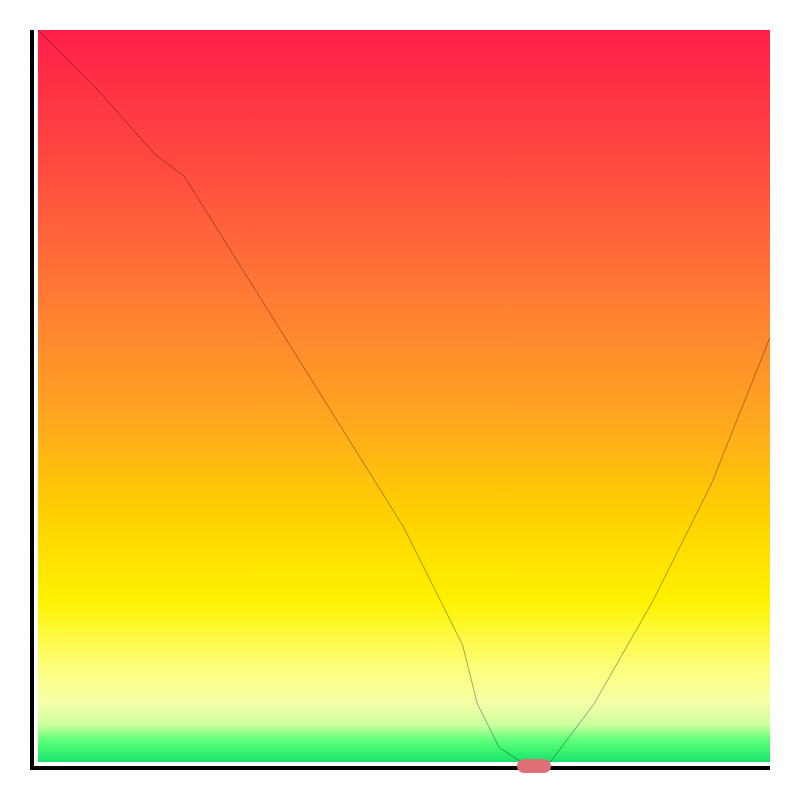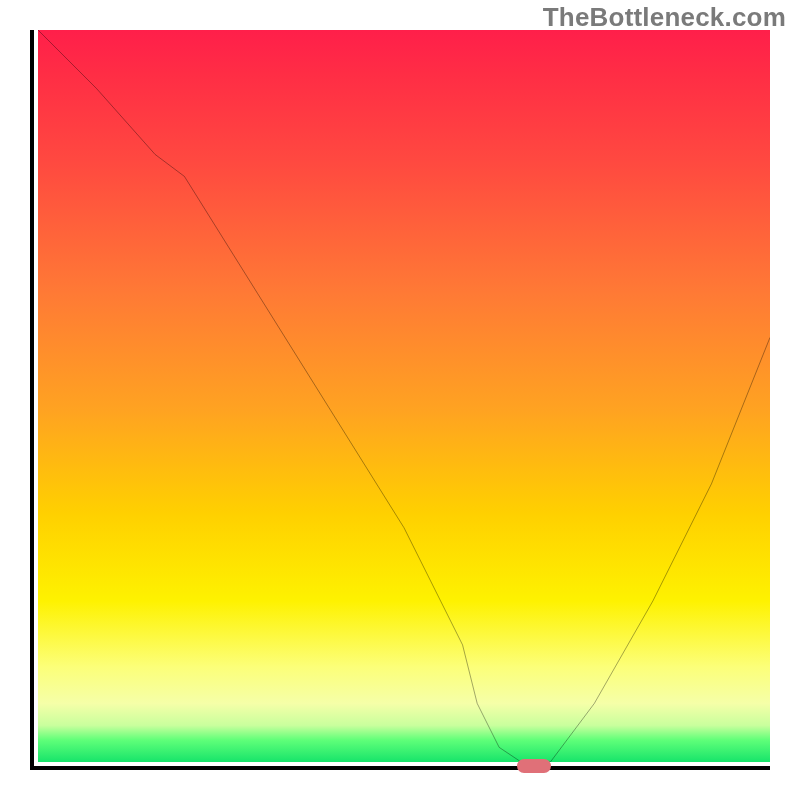--- a/index.html
+++ b/index.html
@@ -74,21 +74,20 @@
     height: 14px;
     border-radius: 7px;
     background: #e07078;
     transform: translate(-50%, -50%);
   }
 </style>
 </head>
 <body>
 
 <div class="wrap">
-  <div class="watermark">TheBottleneck.com</div>
 
   <div class="plot-frame">
     <div class="gradient"></div>
 
     <svg class="curve-svg" viewBox="0 0 100 100" preserveAspectRatio="none">
       <path id="curve-path" fill="none" stroke="#000" stroke-width="0.35" vector-effect="non-scaling-stroke" stroke-linejoin="round" d="M0.000 0.000 L8.000 8.000 L16.000 17.000 L20.000 20.000 L30.000 36.000 L40.000 52.000 L50.000 68.000 L58.000 84.000 L60.000 92.000 L63.000 98.000 L66.000 100.000 L70.000 100.000 L76.000 92.000 L84.000 78.000 L92.000 62.000 L100.000 42.000"></path>
     </svg>
 
     <div class="marker" id="marker-el" style="left: 68%; top: 100%;"></div>
   </div>

